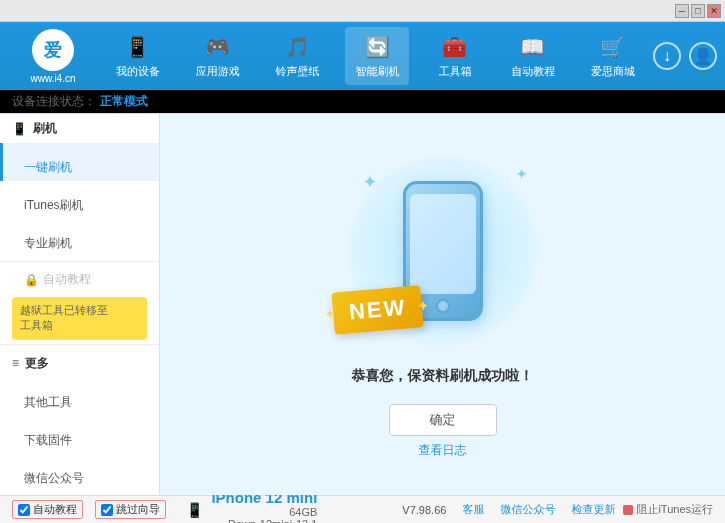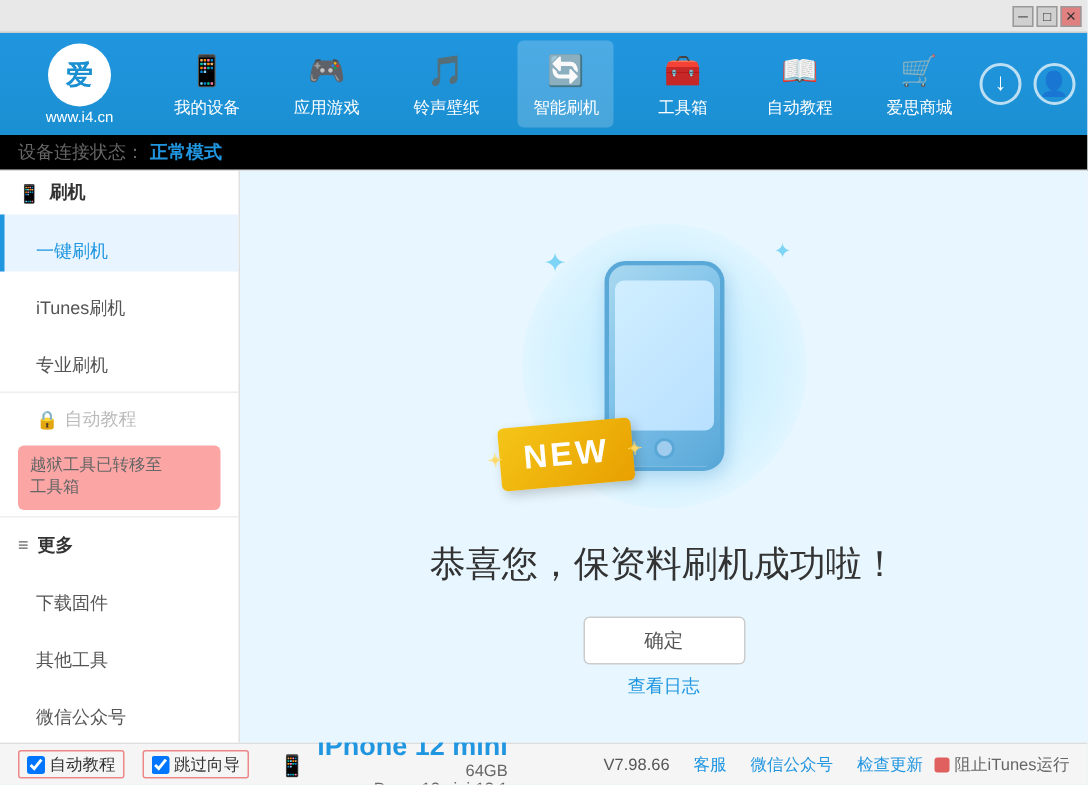--- a/index.html
+++ b/index.html
@@ -178,21 +178,21 @@
       padding: 5px 12px 5px 24px;
       color: #bbb;
       font-size: 12px;
       cursor: default;
       display: flex;
       align-items: center;
       gap: 4px;
     }
     .sidebar-notice {
       margin: 4px 12px;
-      background: #fca5a5;
+      background: #fde047;
       border-radius: 4px;
       padding: 6px 8px;
       color: #666;
       font-size: 11px;
       line-height: 1.4;
     }
     .sidebar-divider {
       height: 1px;
       background: #eee;
       margin: 4px 0;
@@ -304,24 +304,24 @@
     }
     .sparkle-bl {
       position: absolute;
       bottom: 40px;
       left: 5px;
       color: #7dd4f5;
       font-size: 12px;
     }
 
     .success-text {
-      font-size: 24px;
+      font-size: 14px;
       color: #333;
       margin-bottom: 19px;
-      font-weight: normal;
+      font-weight: bold;
     }
     .confirm-btn {
       background: #fff;
       border: 1px solid #ccc;
       border-radius: 4px;
       padding: 6px 40px;
       font-size: 13px;
       color: #555;
       cursor: pointer;
       margin-bottom: 6px;
@@ -364,21 +364,21 @@
       width: 12px;
       height: 12px;
       cursor: pointer;
     }
     .device-info {
       margin-left: 4px;
     }
     .device-name {
       color: #2196e0;
       font-weight: bold;
-      font-size: 18px;
+      font-size: 15px;
     }
     .device-detail {
       color: #666;
       font-size: 11px;
       text-align: right;
     }
     .device-icon {
       color: #2196e0;
       margin-right: 4px;
       font-size: 14px;
@@ -491,24 +491,24 @@
       越狱工具已转移至<br>工具箱
     </div>
 
     <div class="sidebar-divider"></div>
 
     <div class="sidebar-section-header">
       <span class="icon">≡</span>
       <span>更多</span>
     </div>
     <div class="sidebar-item">
+      <span>其他工具</span>
+    </div>
+    <div class="sidebar-item">
       <span>下载固件</span>
-    </div>
-    <div class="sidebar-item">
-      <span>其他工具</span>
     </div>
     <div class="sidebar-item">
       <span>微信公众号</span>
     </div>
   </div>
 
   <div class="content">
     <div class="phone-illustration">
       <div class="phone-glow"></div>
       <span class="sparkle-tl">✦</span>

